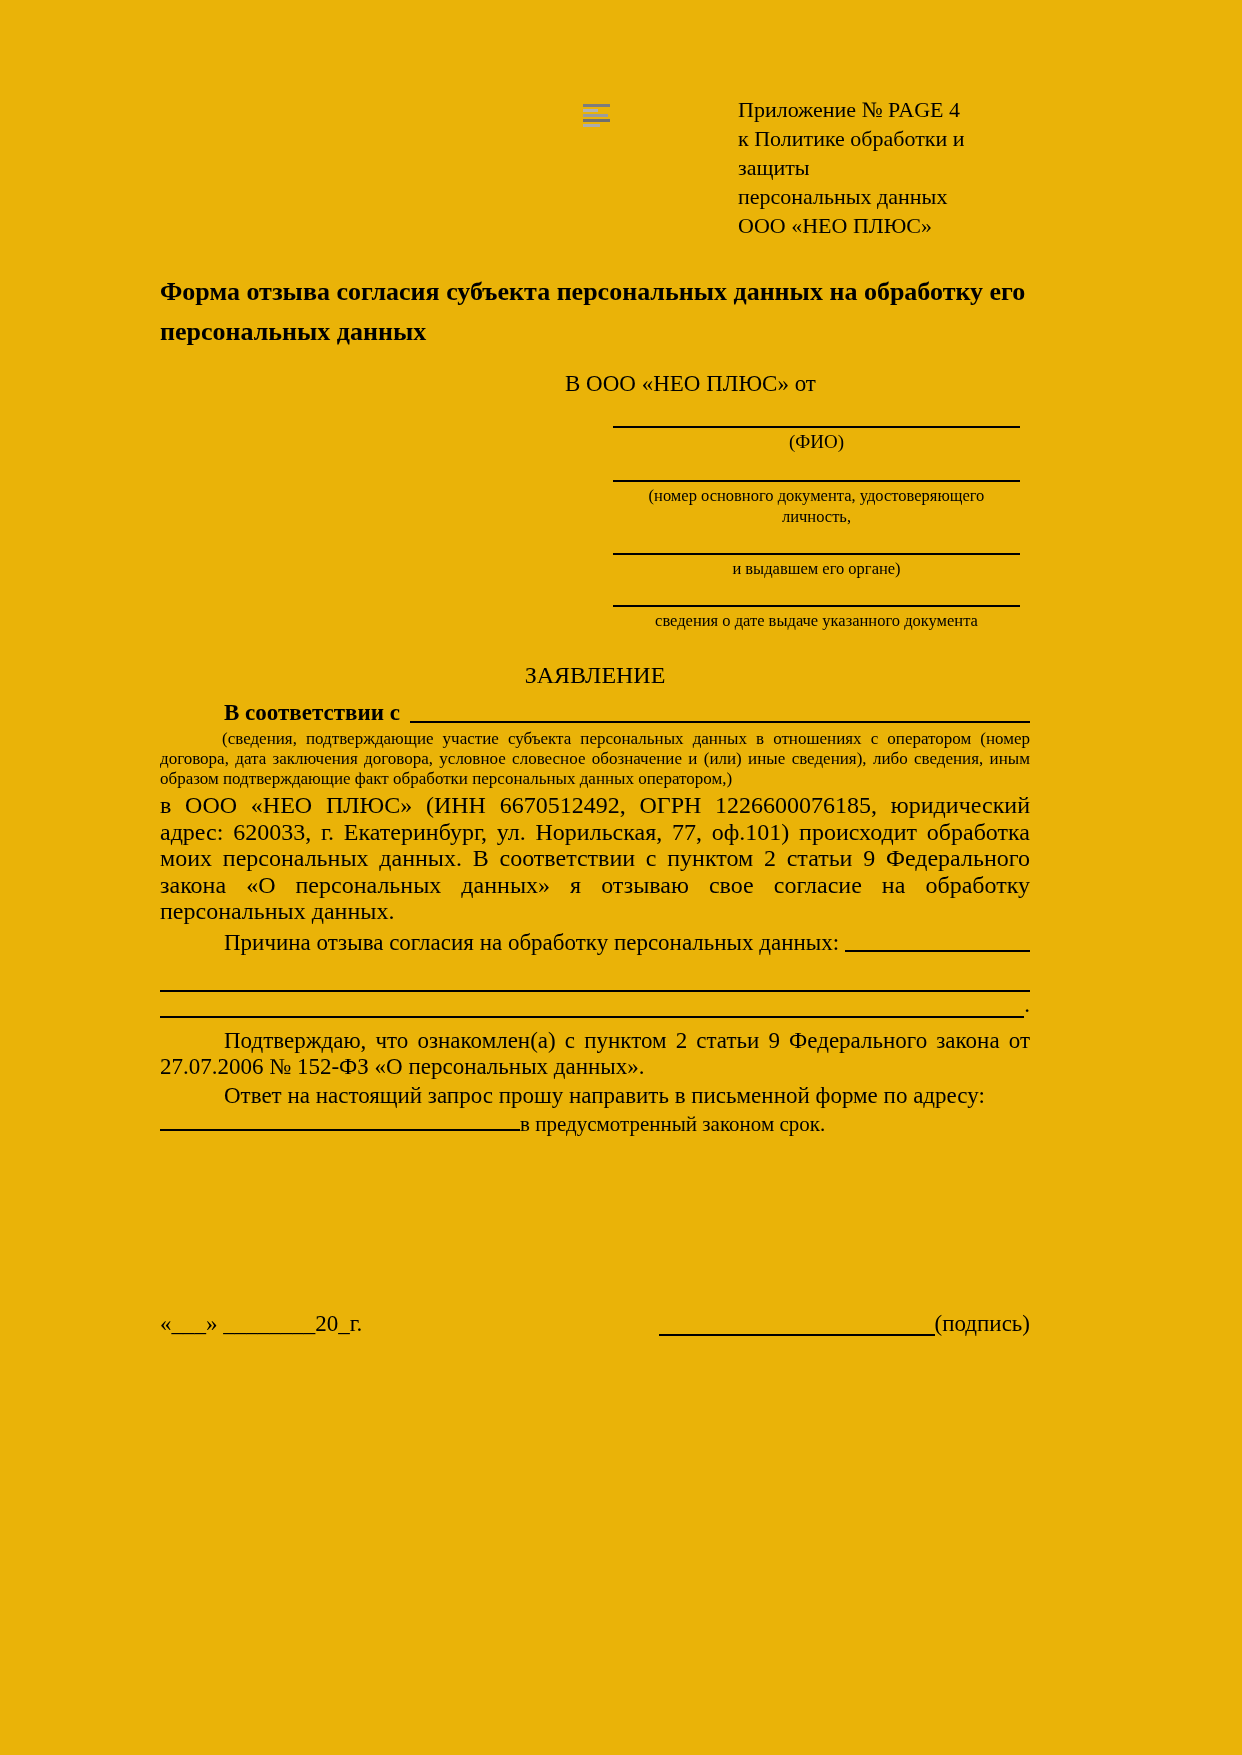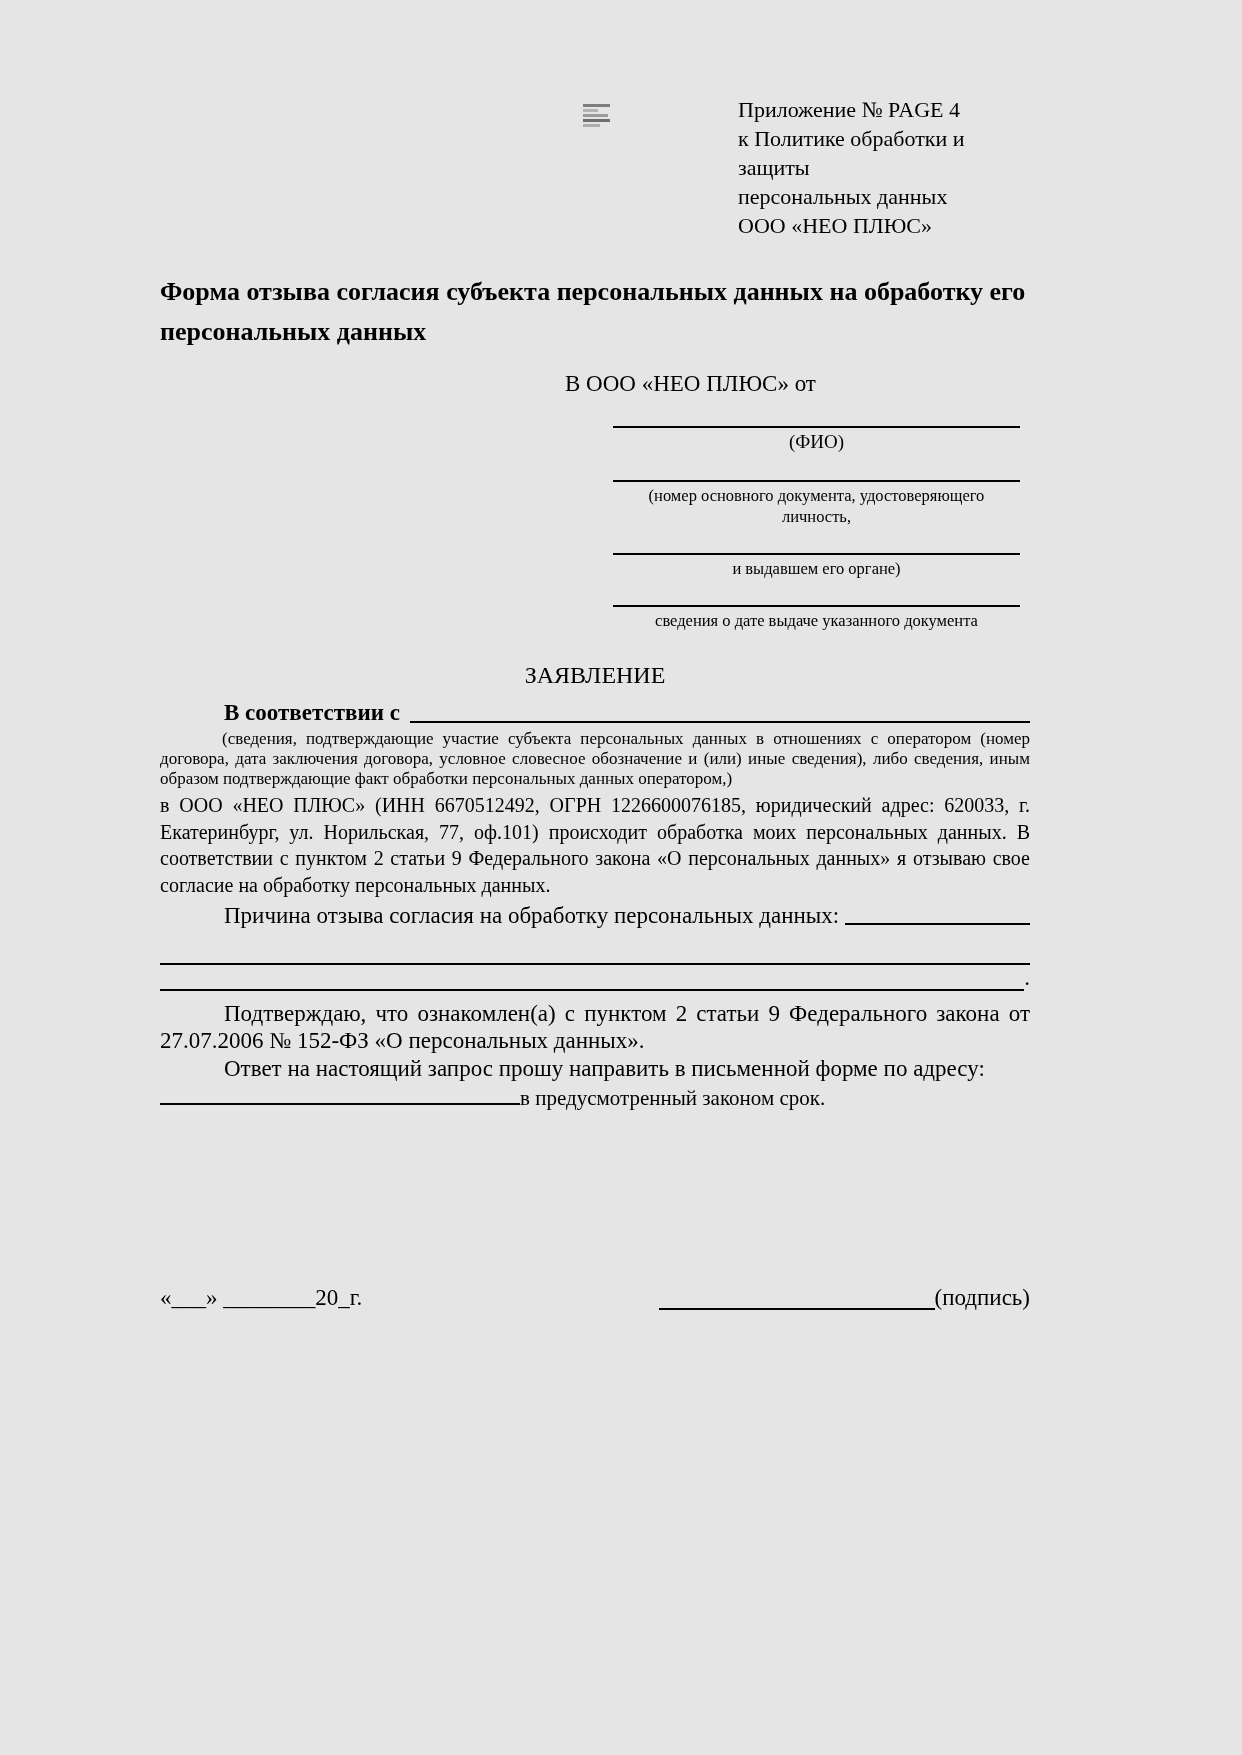--- a/index.html
+++ b/index.html
@@ -1,20 +1,20 @@
 <!DOCTYPE html>
 <html><head>
 <meta charset="utf-8">
 <style>
   html, body { margin: 0; padding: 0; background: #ffffff; }
   .page {
     position: relative;
     width: 1242px;
     height: 1755px;
-    background: #e5e5e5;
+    background: #eab308;
     color: #000000;
     font-family: "Liberation Serif", "DejaVu Serif", serif;
     overflow: hidden;
     box-sizing: border-box;
     padding: 95px 212px 0 160px;
   }
   .content { width: 870px; }
 
   
   .appendix {
@@ -77,21 +77,21 @@
   .fine-print {
     margin: 2px 0 0 0;
     font-size: 17px;
     line-height: 20px;
     text-align: justify;
     text-indent: 62px;
   }
 
   .body-par {
     margin: 3px 0 0 0;
-    font-size: 20px;
+    font-size: 24px;
     line-height: 26.5px;
     text-align: justify;
   }
 
   .reason-row { margin-top: 4px; font-size: 23px; line-height: 27px; }
   .reason-label { margin-left: 64px; white-space: nowrap; padding-right: 6px; }
 
   .blank-rule { border-bottom: 2px solid #000; height: 34px; }
   .rule-row { font-size: 23px; line-height: 26px; display: flex; align-items: flex-end; }
   .rule-row .seg { border-bottom: 2px solid #000; height: 24px; width: 918px; }

